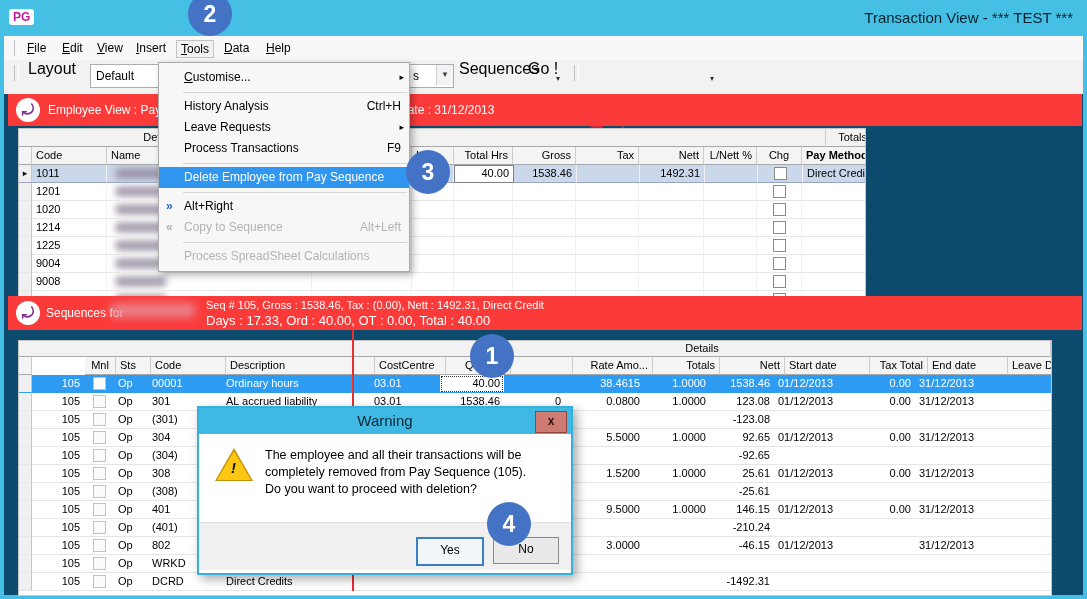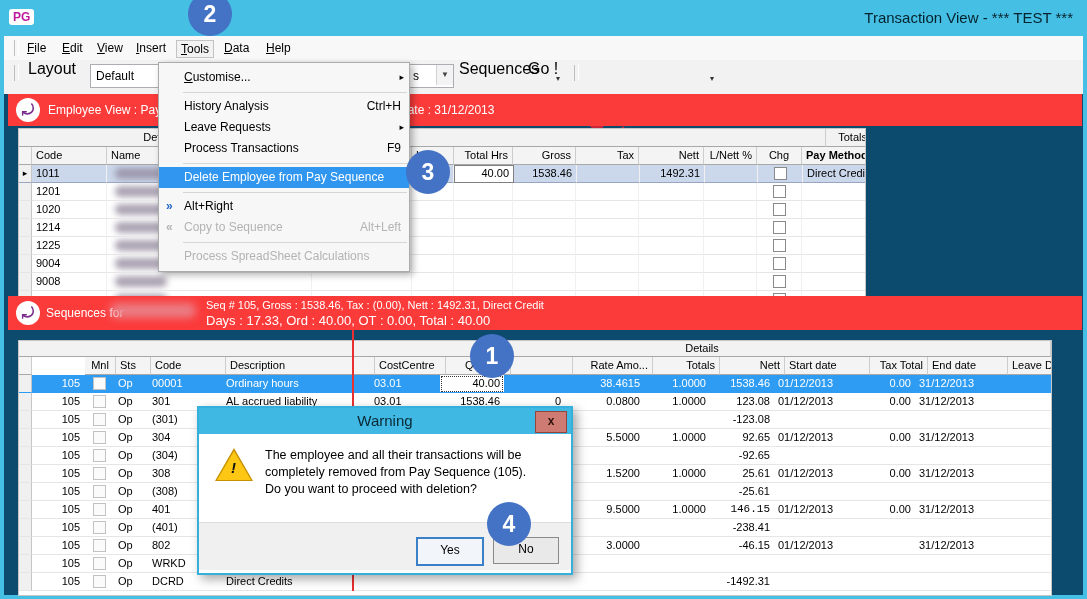--- a/index.html
+++ b/index.html
@@ -478,39 +478,39 @@
           <div class="cell al-r" style="width: 48px;">105</div>
           <div class="cell al-c" style="width: 30px;"><span class="cb lite"></span></div>
           <div class="cell al-l" style="width: 30px;">Op</div>
           <div class="cell al-l" style="width: 70px;">401</div>
           <div class="cell al-l" style="width: 144px;"></div>
           <div class="cell al-l" style="width: 66px;"></div>
           <div class="cell al-r" style="width: 60px;"></div>
           <div class="cell al-r" style="width: 57px;"></div>
           <div class="cell al-r" style="width: 75px;">9.5000</div>
           <div class="cell al-r" style="width: 62px;">1.0000</div>
-          <div class="cell al-r" style="width: 60px; font-family: Liberation Mono, monospace;">146.15</div>
+          <div class="cell al-r" style="width: 60px;">146.15</div>
           <div class="cell al-l" style="width: 80px;">01/12/2013</div>
           <div class="cell al-r" style="width: 53px;">0.00</div>
           <div class="cell al-l" style="width: 75px;">31/12/2013</div>
           <div class="cell al-l" style="width: 110px;"></div>
         </div>
         <div class="t-row">
           <div class="cell  sel-col" style="width: 12px;"></div>
           <div class="cell al-r" style="width: 48px;">105</div>
           <div class="cell al-c" style="width: 30px;"><span class="cb lite"></span></div>
           <div class="cell al-l" style="width: 30px;">Op</div>
           <div class="cell al-l" style="width: 70px;">(401)</div>
           <div class="cell al-l" style="width: 144px;"></div>
           <div class="cell al-l" style="width: 66px;"></div>
           <div class="cell al-r" style="width: 60px;"></div>
           <div class="cell al-r" style="width: 57px;"></div>
           <div class="cell al-r" style="width: 75px;"></div>
           <div class="cell al-r" style="width: 62px;"></div>
-          <div class="cell al-r" style="width: 60px;">-238.41</div>
+          <div class="cell al-r" style="width: 60px;">-210.24</div>
           <div class="cell al-l" style="width: 80px;"></div>
           <div class="cell al-r" style="width: 53px;"></div>
           <div class="cell al-l" style="width: 75px;"></div>
           <div class="cell al-l" style="width: 110px;"></div>
         </div>
         <div class="t-row">
           <div class="cell  sel-col" style="width: 12px;"></div>
           <div class="cell al-r" style="width: 48px;">105</div>
           <div class="cell al-c" style="width: 30px;"><span class="cb lite"></span></div>
           <div class="cell al-l" style="width: 30px;">Op</div>

